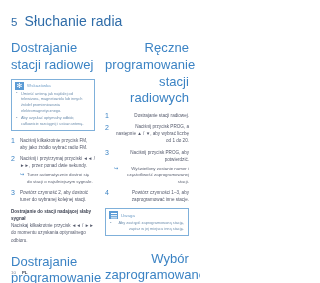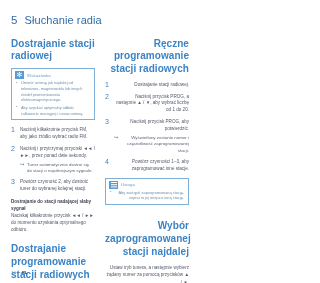--- a/index.html
+++ b/index.html
@@ -30,36 +30,36 @@
     align-items: baseline;
     gap: 7px;
     margin: 0 0 11px 0;
     color: #2f6ca8;
     font-size: 11.5px;
     font-weight: normal;
     letter-spacing: 0.1px;
     line-height: 1.1;
   }
   .chapter-num { font-size: 11.5px; }
-  .chapter-name { font-size: 11px; }
+  .chapter-name { font-size: 14px; }
 
   
   .cols {
     display: flex;
     gap: 10px;
     align-items: flex-start;
   }
   .col { width: 84px; }
   .col-right { padding-top: 0px; text-align: right; }
 
   
   .sec-h {
     color: #3b83c4;
-    font-size: 10px;
-    font-weight: bold;
+    font-size: 13px;
+    font-weight: normal;
     line-height: 1.28;
     margin: 0 0 5px 0;
     letter-spacing: 0.05px;
   }
   .sec-h.tall { margin-bottom: 6px; }
 
   
   .callout {
     border: 0.6px solid #7fb0da;
     box-sizing: border-box;

